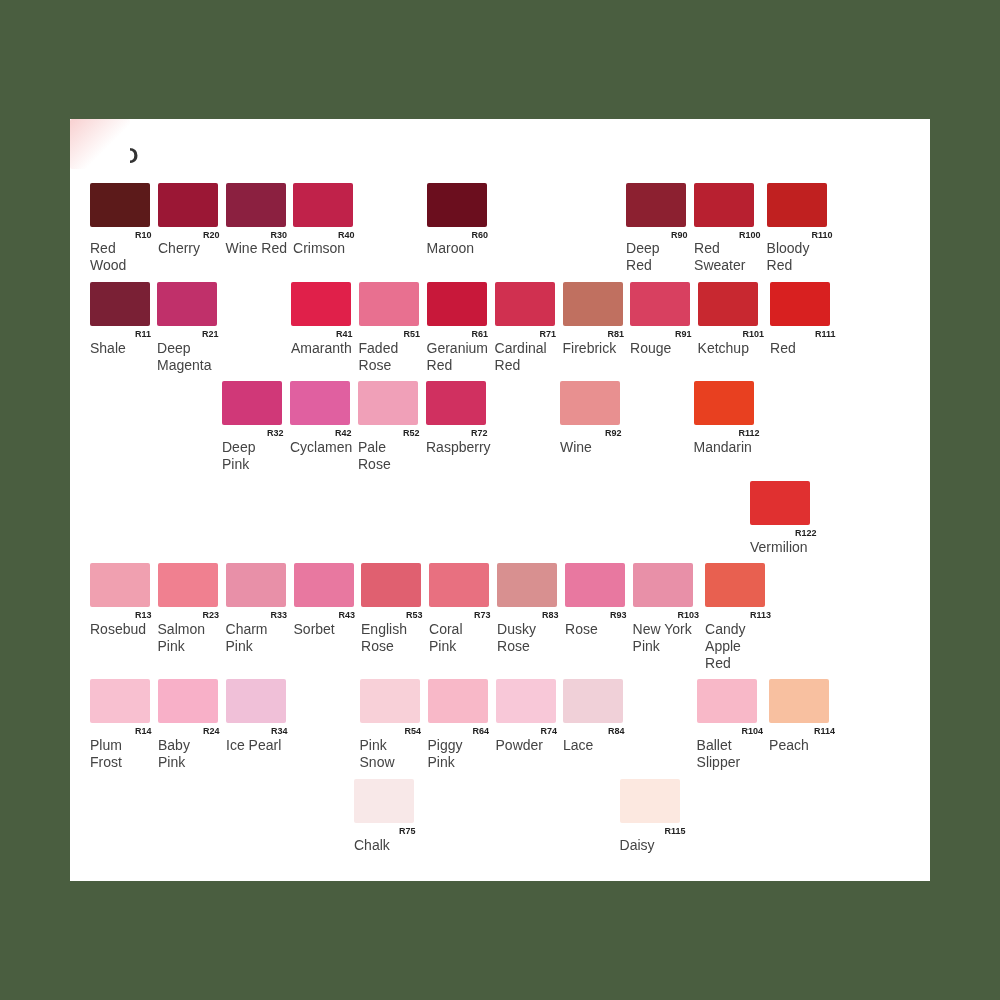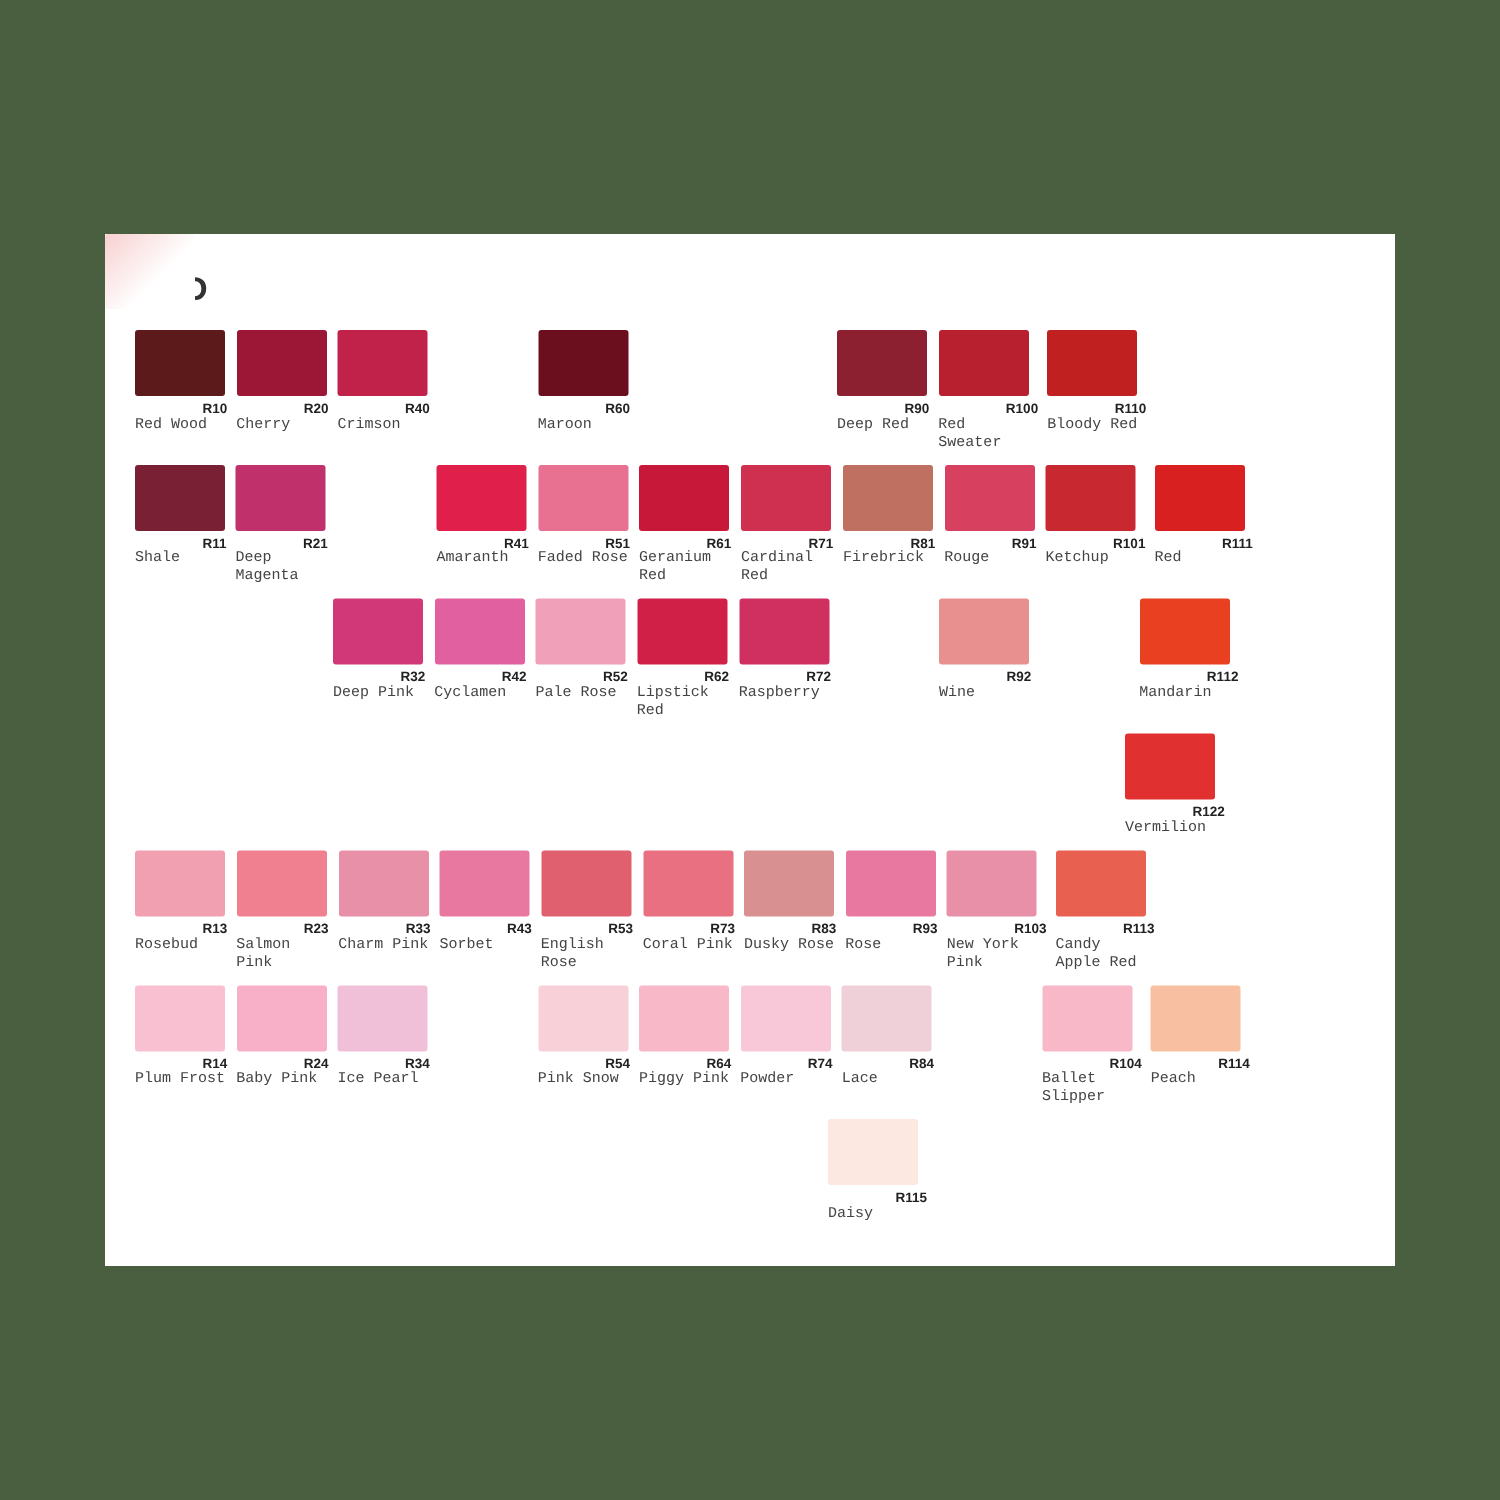--- a/index.html
+++ b/index.html
@@ -36,25 +36,24 @@
       margin-bottom: 3px;
     }
     .color-code {
       font-size: 9px;
       font-weight: bold;
       color: #222;
       line-height: 1.2;
       padding-left: 45px;
     }
     .color-name {
-      font-size: 10px;
+      font-size: 14px;
       color: #444;
       line-height: 1.2;
       max-width: 62px;
-      font-family: Liberation Mono, monospace;
     }
     .row {
       display: flex;
       align-items: flex-start;
       gap: 6px;
       margin-bottom: 8px;
     }
     .top-corner {
       position: absolute;
       top: 0;
@@ -78,20 +77,25 @@
           <div class="color-swatch" style="background-color: rgb(92, 26, 26);"></div>
           <div class="color-code">R10</div>
           <div class="color-name">Red Wood</div>
         </div>
         <div class="color-item">
           <div class="color-swatch" style="background-color: rgb(155, 23, 53);"></div>
           <div class="color-code">R20</div>
           <div class="color-name">Cherry</div>
         </div>
         <div class="color-item">
+          <div class="color-swatch" style="background-color: rgb(139, 32, 64);"></div>
+          <div class="color-code">R30</div>
+          <div class="color-name">Wine Red</div>
+        </div>
+        <div class="color-item">
           <div class="color-swatch" style="background-color: rgb(192, 34, 74);"></div>
           <div class="color-code">R40</div>
           <div class="color-name">Crimson</div>
         </div>
         <div class="color-item" style="width: 60px;">
           <div style="width: 60px; height: 44px;"></div>
         </div>
         <div class="color-item">
           <div class="color-swatch" style="background-color: rgb(107, 14, 30);"></div>
           <div class="color-code">R60</div>
@@ -190,25 +194,20 @@
           <div class="color-swatch" style="background-color: rgb(224, 96, 160);"></div>
           <div class="color-code">R42</div>
           <div class="color-name">Cyclamen</div>
         </div>
         <div class="color-item">
           <div class="color-swatch" style="background-color: rgb(240, 160, 184);"></div>
           <div class="color-code">R52</div>
           <div class="color-name">Pale Rose</div>
         </div>
         <div class="color-item">
-          <div class="color-swatch" style="background-color: rgb(208, 32, 72);"></div>
-          <div class="color-code">R62</div>
-          <div class="color-name">Lipstick Red</div>
-        </div>
-        <div class="color-item">
           <div class="color-swatch" style="background-color: rgb(208, 48, 96);"></div>
           <div class="color-code">R72</div>
           <div class="color-name">Raspberry</div>
         </div>
         <div class="color-item" style="width: 60px;">
           <div style="width: 60px; height: 44px;"></div>
         </div>
         <div class="color-item">
           <div class="color-swatch" style="background-color: rgb(232, 144, 144);"></div>
           <div class="color-code">R92</div>
@@ -370,20 +369,25 @@
           <div style="width: 60px; height: 44px;"></div>
         </div>
         <div class="color-item" style="width: 60px;">
           <div style="width: 60px; height: 44px;"></div>
         </div>
         <div class="color-item" style="width: 60px;">
           <div style="width: 60px; height: 44px;"></div>
         </div>
         <div class="color-item" style="width: 60px;">
           <div style="width: 60px; height: 44px;"></div>
+        </div>
+        <div class="color-item">
+          <div class="color-swatch" style="background-color: rgb(248, 232, 232);"></div>
+          <div class="color-code">R75</div>
+          <div class="color-name">Chalk</div>
         </div>
         <div class="color-item" style="width: 60px;">
           <div style="width: 60px; height: 44px;"></div>
         </div>
         <div class="color-item" style="width: 60px;">
           <div style="width: 60px; height: 44px;"></div>
         </div>
         <div class="color-item" style="width: 60px;">
           <div style="width: 60px; height: 44px;"></div>
         </div>

